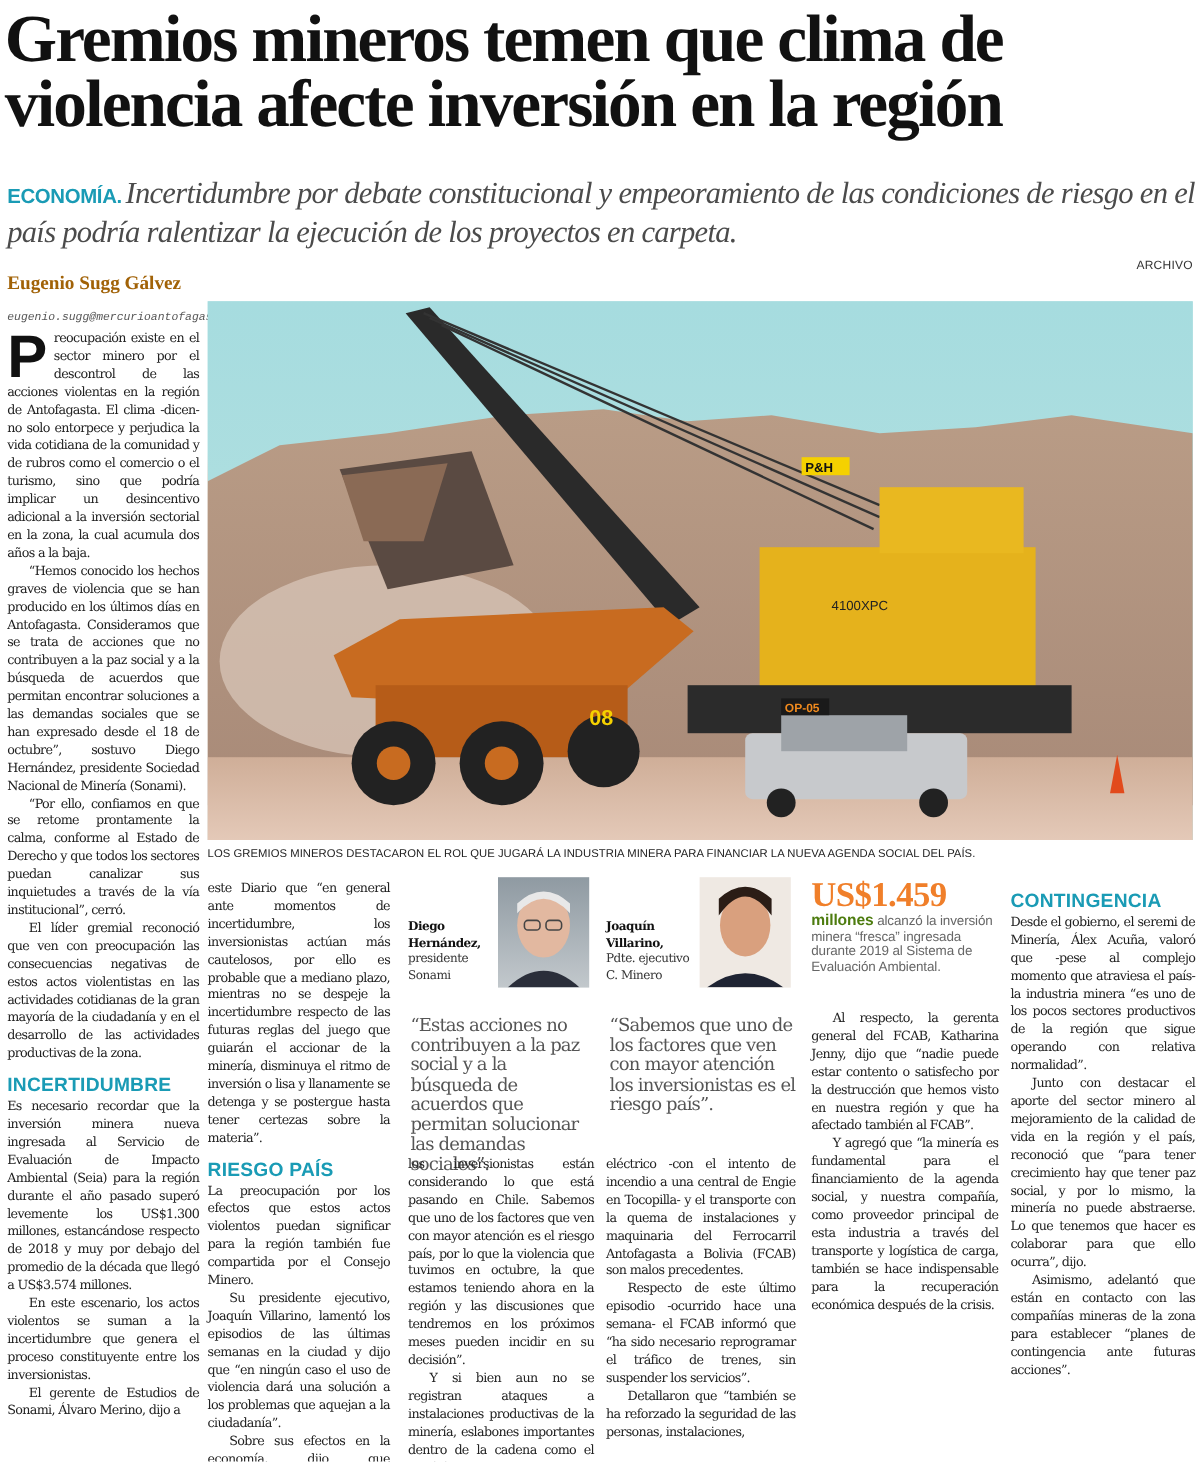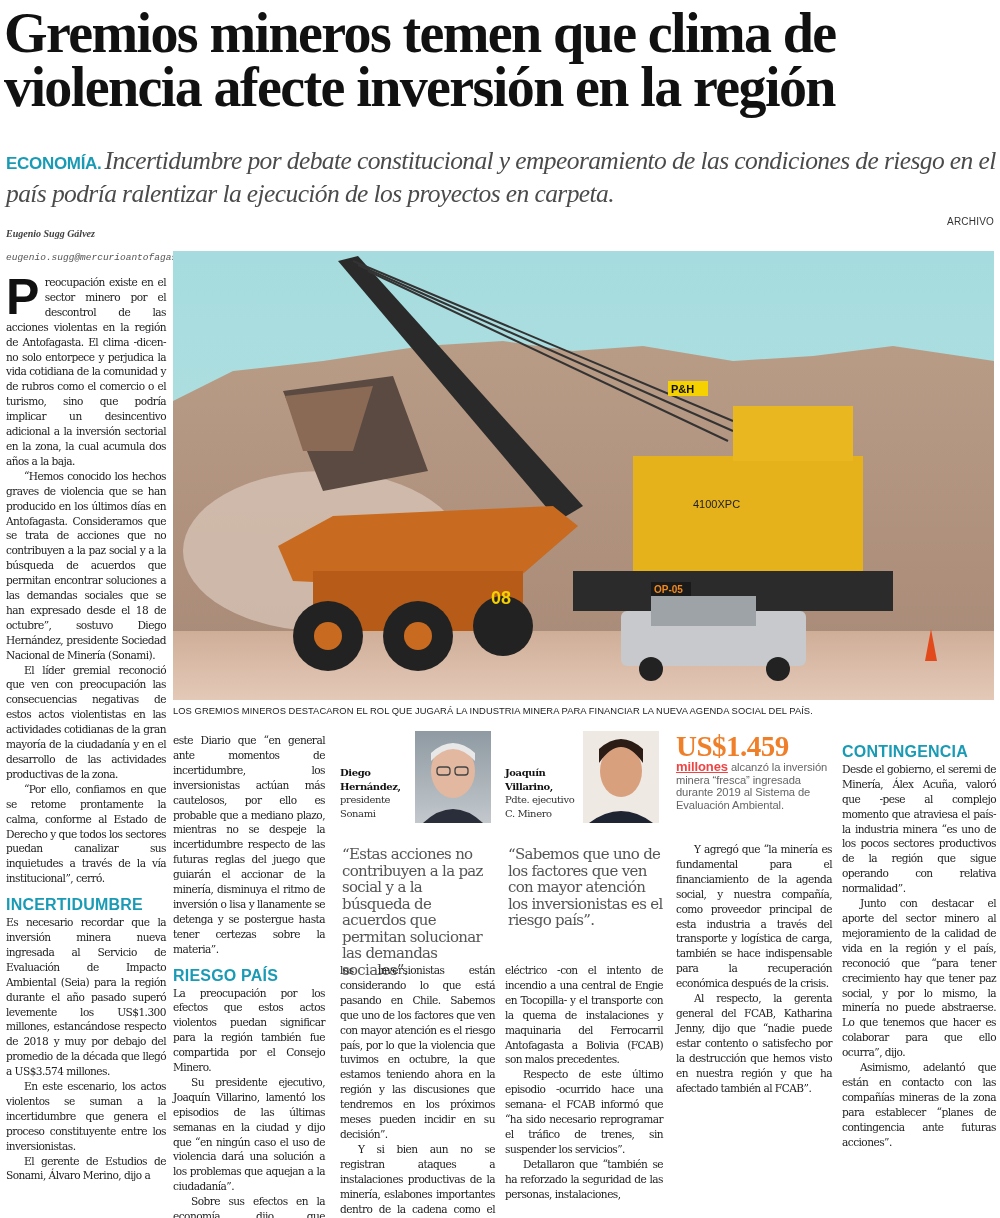--- a/index.html
+++ b/index.html
@@ -15,21 +15,21 @@
     position: absolute; left: 6px; top: 146px; width: 990px;
     font-family: "Liberation Serif", serif; font-style: italic;
     font-size: 25.5px; line-height: 30px; color: #4b4b4b; letter-spacing: -0.6px;
   }
   .deck .section-tag {
     font-family: "Liberation Sans", sans-serif; font-style: normal; font-weight: bold;
     color: #1a9bb5; font-size: 17px; letter-spacing: -0.3px; margin-right: 3px;
   }
 
   .byline { position: absolute; left: 6px; top: 228px; width: 165px; }
-  .byline .name { font-family: "Liberation Serif", serif; font-weight: bold; font-size: 10px; color: #404040; font-style: italic; }
+  .byline .name { font-family: "Liberation Serif", serif; font-weight: bold; font-size: 16px; color: #a16207; }
   .byline .email { font-family: Liberation Mono, monospace; font-style: italic; font-size: 9.5px; color: #555; margin-top: 13px; }
 
   .photo-credit {
     position: absolute; right: 6px; top: 216px;
     font-family: "Liberation Sans", sans-serif; font-size: 10px; color: #333; letter-spacing: 0.2px;
   }
 
   .main-photo {
     position: absolute; left: 173px; top: 251px; width: 821px; height: 449px; overflow: hidden;
     background: linear-gradient(#a8dde0 0%, #b2e0e2 28%, #c9a98f 36%, #b89a86 55%, #c7a894 80%, #d8b9a6 100%);
@@ -68,21 +68,21 @@
 
   .factbox { position: absolute; left: 676px; top: 731px; width: 160px; }
   .factbox .big {
     font-family: "Liberation Serif", serif; font-weight: bold; color: #f07f2a;
     font-size: 29px; line-height: 30px; letter-spacing: -0.5px;
   }
   .factbox .desc {
     font-family: "Liberation Sans", sans-serif; color: #666; font-size: 11.2px;
     line-height: 12.6px; letter-spacing: -0.1px;
   }
-  .factbox .desc b { color: #ef4444; font-size: 13px; text-decoration: underline; }
+  .factbox .desc b { color: #4d7c0f; font-size: 13px; }
 </style>
 </head>
 <body>
 
 <h1 class="headline">Gremios mineros temen que clima de violencia afecte inversión en la región</h1>
 
 <div class="deck">
   <span class="section-tag">ECONOMÍA.</span><span>Incertidumbre por debate constitucional y empeoramiento de las condiciones de riesgo en el país podría ralentizar la ejecución de los proyectos en carpeta.</span>
 </div>
 
@@ -147,22 +147,22 @@
     <polygon points="758,378 752,410 764,410" fill="#e24a1c"></polygon>
   </svg>
 </div>
 
 <div class="caption">LOS GREMIOS MINEROS DESTACARON EL ROL QUE JUGARÁ LA INDUSTRIA MINERA PARA FINANCIAR LA NUEVA AGENDA SOCIAL DEL PAÍS.</div>
 
 <div class="col" style="left:6px; top:275px; width:160px;">
   <span class="dropcap">P</span>
   <p class="noindent">reocupación existe en el sector minero por el descontrol de las acciones violentas en la región de Antofagasta. El clima -dicen- no solo entorpece y perjudica la vida cotidiana de la comunidad y de rubros como el comercio o el turismo, sino que podría implicar un desincentivo adicional a la inversión sectorial en la zona, la cual acumula dos años a la baja.</p>
   <p>“Hemos conocido los hechos graves de violencia que se han producido en los últimos días en Antofagasta. Consideramos que se trata de acciones que no contribuyen a la paz social y a la búsqueda de acuerdos que permitan encontrar soluciones a las demandas sociales que se han expresado desde el 18 de octubre”, sostuvo Diego Hernández, presidente Sociedad Nacional de Minería (Sonami).</p>
+  <p>“Por ello, confiamos en que se retome prontamente la calma, conforme al Estado de Derecho y que todos los sectores puedan canalizar sus inquietudes a través de la vía institucional”, cerró.</p>
   <p>El líder gremial reconoció que ven con preocupación las consecuencias negativas de estos actos violentistas en las actividades cotidianas de la gran mayoría de la ciudadanía y en el desarrollo de las actividades productivas de la zona.</p>
-  <p>“Por ello, confiamos en que se retome prontamente la calma, conforme al Estado de Derecho y que todos los sectores puedan canalizar sus inquietudes a través de la vía institucional”, cerró.</p>
   <div class="subhead">INCERTIDUMBRE</div>
   <p class="noindent">Es necesario recordar que la inversión minera nueva ingresada al Servicio de Evaluación de Impacto Ambiental (Seia) para la región durante el año pasado superó levemente los US$1.300 millones, estancándose respecto de 2018 y muy por debajo del promedio de la década que llegó a US$3.574 millones.</p>
   <p>En este escenario, los actos violentos se suman a la incertidumbre que genera el proceso constituyente entre los inversionistas.</p>
   <p>El gerente de Estudios de Sonami, Álvaro Merino, dijo a</p>
 </div>
 
 <div class="col" style="left:173px; top:733px; width:152px;">
   <p class="noindent">este Diario que “en general ante momentos de incertidumbre, los inversionistas actúan más cautelosos, por ello es probable que a mediano plazo, mientras no se despeje la incertidumbre respecto de las futuras reglas del juego que guiarán el accionar de la minería, disminuya el ritmo de inversión o lisa y llanamente se detenga y se postergue hasta tener certezas sobre la materia”.</p>
   <div class="subhead">RIESGO PAÍS</div>
   <p class="noindent">La preocupación por los efectos que estos actos violentos puedan significar para la región también fue compartida por el Consejo Minero.</p>
@@ -211,22 +211,22 @@
   <p>Respecto de este último episodio -ocurrido hace una semana- el FCAB informó que “ha sido necesario reprogramar el tráfico de trenes, sin suspender los servicios”.</p>
   <p>Detallaron que “también se ha reforzado la seguridad de las personas, instalaciones,</p>
 </div>
 
 <div class="factbox">
   <div class="big">US$1.459</div>
   <div class="desc"><b>millones</b> <span>alcanzó la inversión minera “fresca” ingresada durante 2019 al Sistema de Evaluación Ambiental.</span></div>
 </div>
 
 <div class="col" style="left:676px; top:842px; width:156px;">
+  <p>Al respecto, la gerenta general del FCAB, Katharina Jenny, dijo que “nadie puede estar contento o satisfecho por la destrucción que hemos visto en nuestra región y que ha afectado también al FCAB”.</p>
   <p>Y agregó que “la minería es fundamental para el financiamiento de la agenda social, y nuestra compañía, como proveedor principal de esta industria a través del transporte y logística de carga, también se hace indispensable para la recuperación económica después de la crisis.</p>
-  <p>Al respecto, la gerenta general del FCAB, Katharina Jenny, dijo que “nadie puede estar contento o satisfecho por la destrucción que hemos visto en nuestra región y que ha afectado también al FCAB”.</p>
 </div>
 
 <div class="col" style="left:842px; top:733px; width:154px;">
   <div class="subhead">CONTINGENCIA</div>
   <p class="noindent">Desde el gobierno, el seremi de Minería, Álex Acuña, valoró que -pese al complejo momento que atraviesa el país- la industria minera “es uno de los pocos sectores productivos de la región que sigue operando con relativa normalidad”.</p>
   <p>Junto con destacar el aporte del sector minero al mejoramiento de la calidad de vida en la región y el país, reconoció que “para tener crecimiento hay que tener paz social, y por lo mismo, la minería no puede abstraerse. Lo que tenemos que hacer es colaborar para que ello ocurra”, dijo.</p>
   <p><span>Asimismo, adelantó que están en contacto con las compañías mineras de la zona para establecer “planes de contingencia ante futuras acciones”.</span></p>
 </div>
 
 </body></html>

